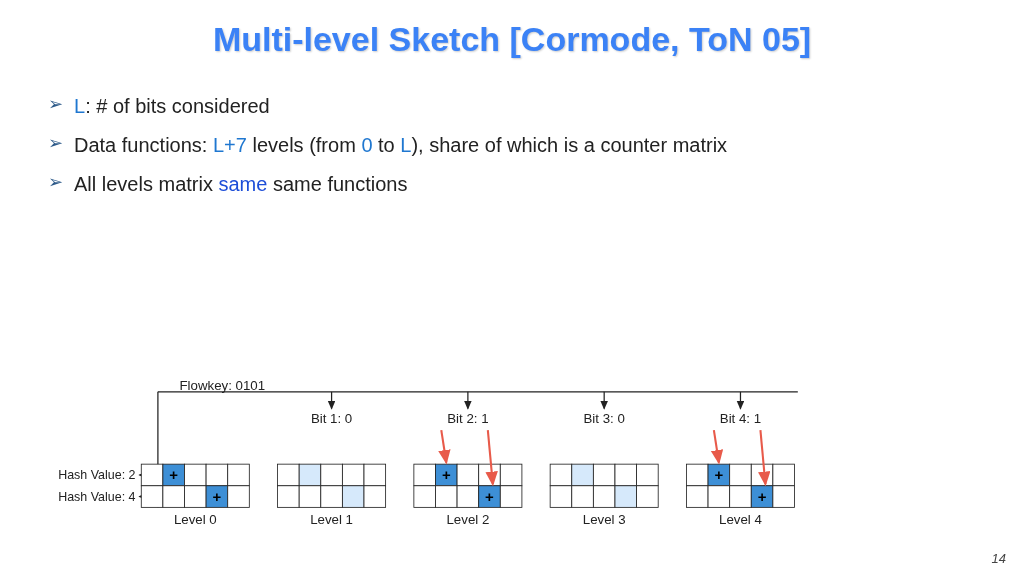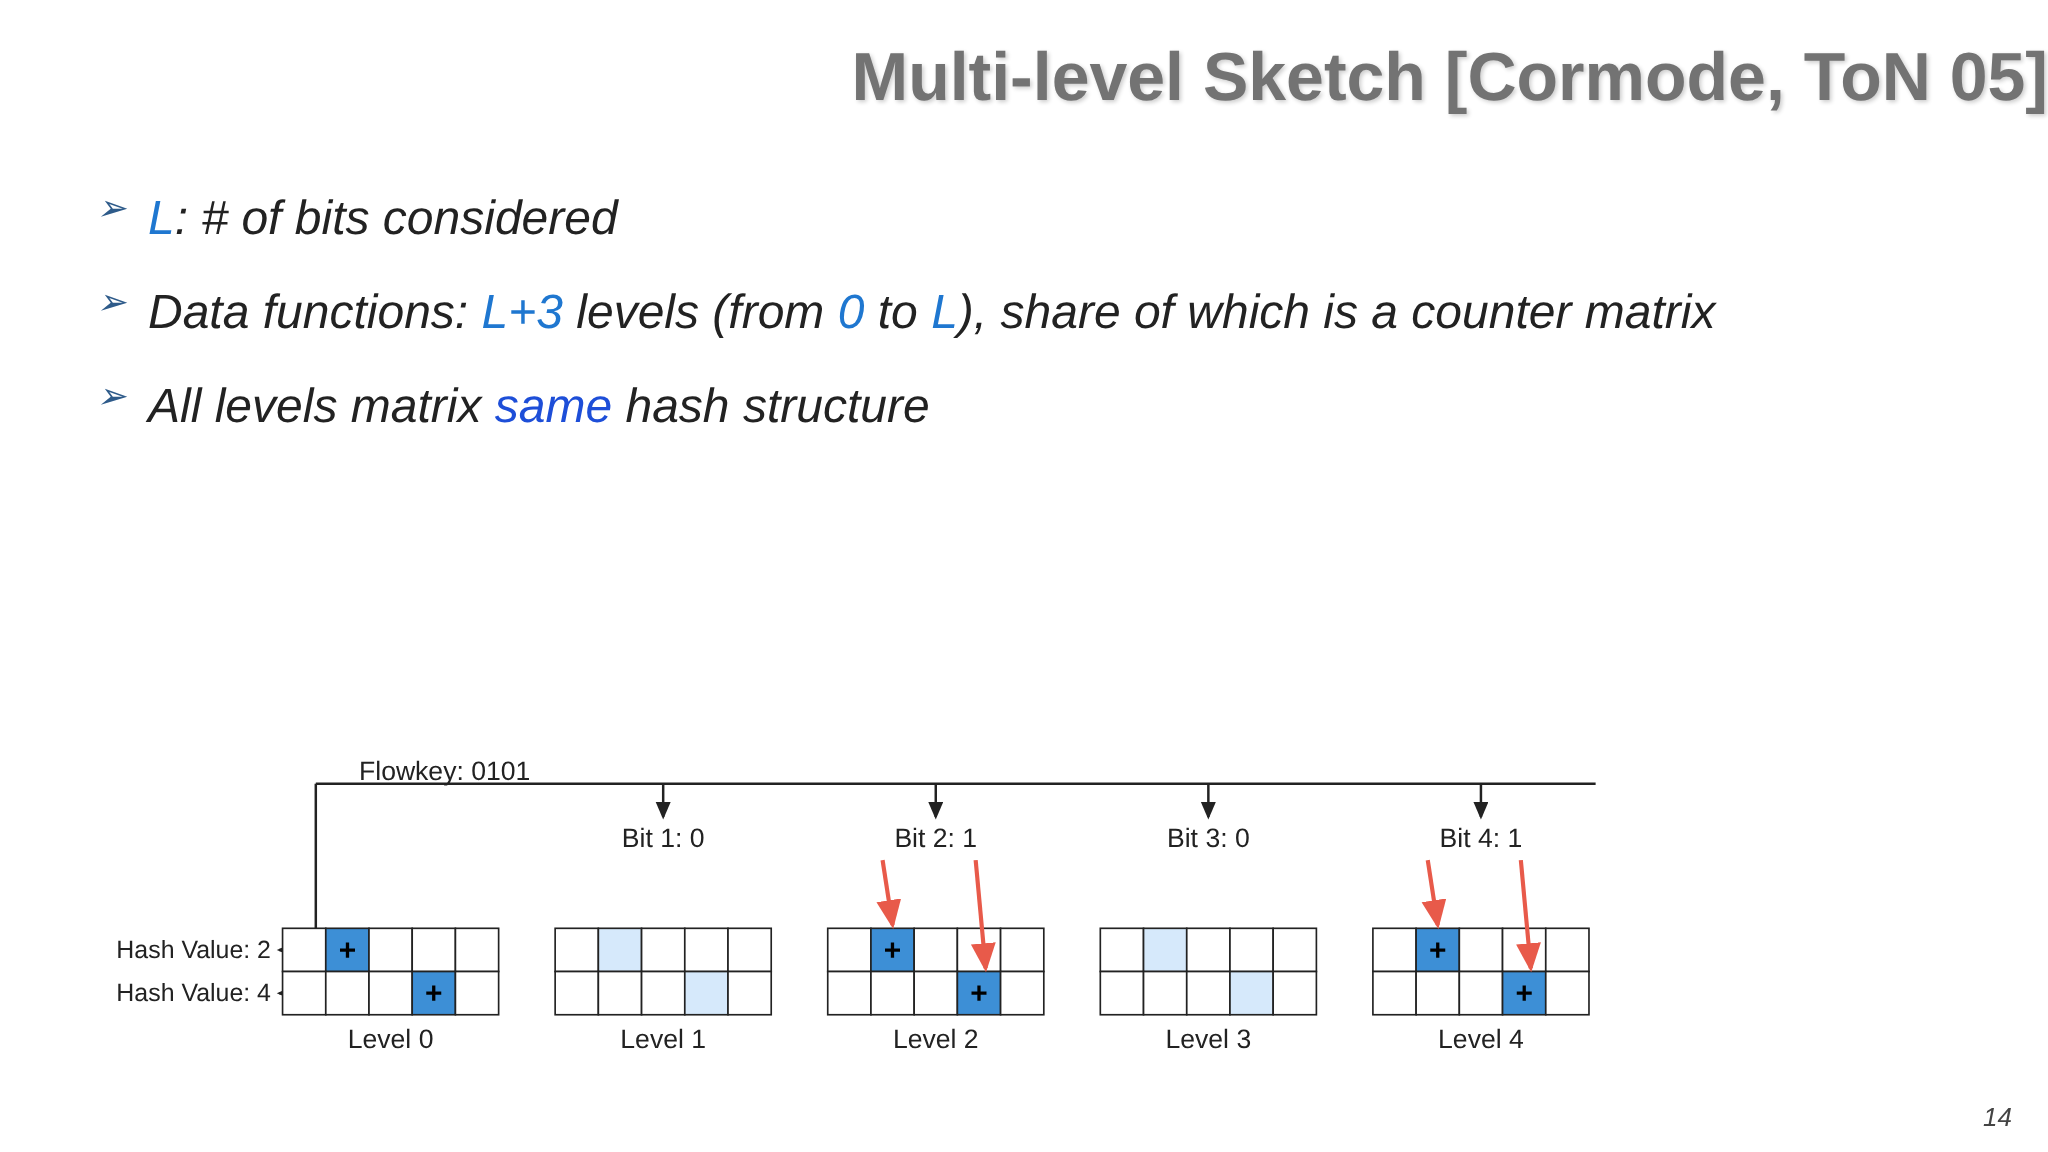--- a/index.html
+++ b/index.html
@@ -5,33 +5,32 @@
   * { box-sizing: border-box; margin: 0; padding: 0; }
   body {
     width: 1024px;
     height: 576px;
     font-family: Arial, Helvetica, sans-serif;
     background: #fff;
     position: relative;
     overflow: hidden;
   }
   .title {
-    text-align: right;
+    text-align: center;
     font-size: 34px;
     font-weight: bold;
-    color: #737373;
+    color: #3b82f6;
     margin-top: 20px;
     text-shadow: 1px 1px 2px rgba(0,0,0,0.2);
   }
   .bullets {
     margin: 28px 0 0 48px;
-    font-size: 24px;
+    font-size: 20px;
     color: #222;
     line-height: 1.95;
-    font-style: italic;
   }
   .bullets li { list-style: none; position: relative; padding-left: 26px; }
   .bullets li::before {
     content: "➢";
     position: absolute;
     left: 0;
     top: 0;
     color: #2e5b8a;
     font-size: 18px;
   }
@@ -46,24 +45,24 @@
 </head>
 <body>
 
 <h1 class="title">Multi-level Sketch [Cormode, ToN 05]</h1>
 
 <ul class="bullets">
   <li>
     <span class="hl">L</span><span>: # of bits considered</span>
   </li>
   <li>
-    <span>Data functions: </span><span class="hl">L+3</span><span> levels (from </span><span class="hl">0</span><span> to </span><span class="hl">L</span><span>), share of which is a counter matrix</span>
+    <span>Data functions: </span><span class="hl">L+7</span><span> levels (from </span><span class="hl">0</span><span> to </span><span class="hl">L</span><span>), share of which is a counter matrix</span>
   </li>
   <li>
-    <span>All levels matrix </span><span class="red">same</span><span> hash structure</span>
+    <span>All levels matrix </span><span class="red">same</span><span> same functions</span>
   </li>
 </ul>
 
 <div class="diagram">
   <svg id="diag-svg" viewBox="0 0 1024 200">
       <defs>
         <marker id="ahead" markerWidth="8" markerHeight="8" refX="6" refY="3" orient="auto">
           <path d="M0,0 L7,3 L0,6 Z" fill="#222"></path>
         </marker>
         <marker id="aheadR" markerWidth="10" markerHeight="10" refX="6" refY="3" orient="auto">

